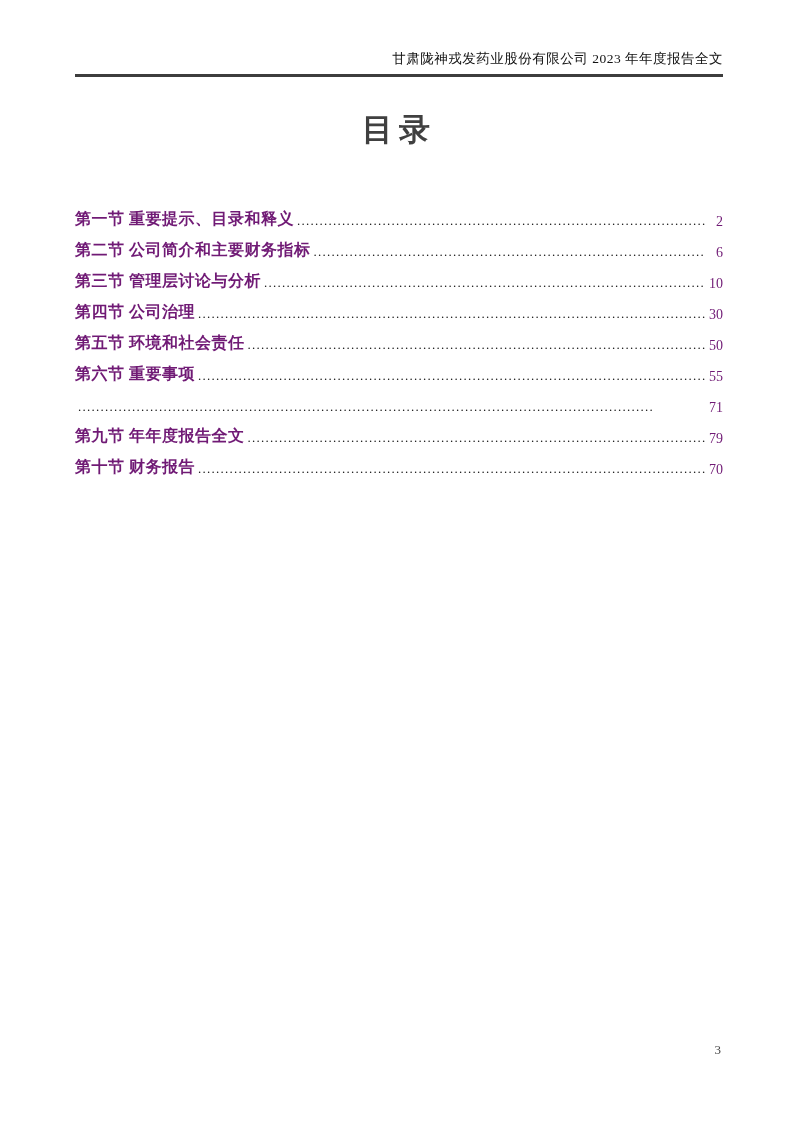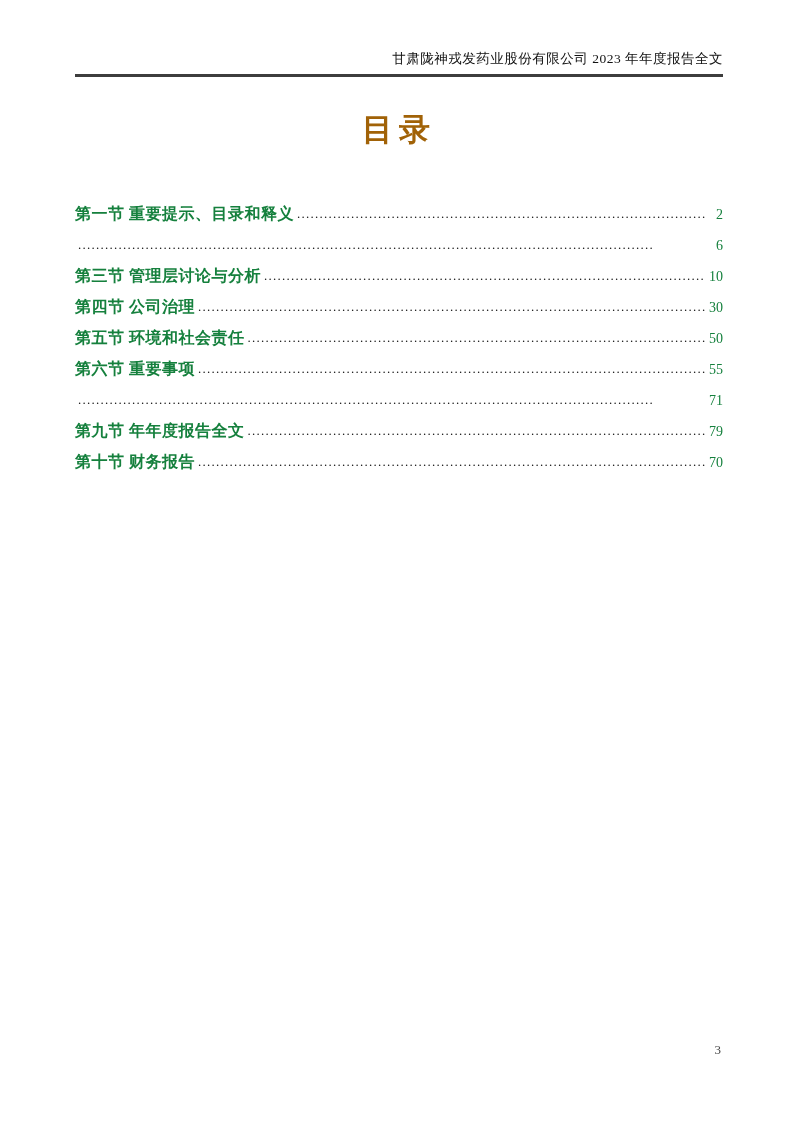--- a/index.html
+++ b/index.html
@@ -31,32 +31,32 @@
     margin-top: 6px;
     height: 0;
     border-bottom: 3px solid #3d3d3d;
   }
   .doc-title {
     margin-top: 32px;
     text-align: center;
     font-size: 31px;
     font-weight: bold;
     letter-spacing: 6px;
-    color: #a16207;
+    color: #404040;
   }
   .toc {
     margin-top: 48px;
   }
   .toc-row {
     display: flex;
-    align-items: center;
+    align-items: flex-end;
     height: 31px;
     cursor: pointer;
     text-decoration: none;
-    color: #15803d;
+    color: #701a75;
   }
   .toc-label {
     font-weight: bold;
     font-size: 16px;
     letter-spacing: 0.5px;
     white-space: nowrap;
   }
   .toc-leader {
     flex: 1;
     overflow: hidden;
@@ -98,20 +98,21 @@
     <h1 class="doc-title">目录</h1>
 
     <div class="toc" id="toc-list">
 
     <div class="toc-row">
           <span class="toc-label">第一节 重要提示、目录和释义</span>
           <span class="toc-leader"></span>
           <span class="toc-page">2</span>
         </div>
         <div class="toc-row">
+          <span class="toc-label">第二节 公司简介和主要财务指标</span>
           <span class="toc-leader"></span>
           <span class="toc-page">6</span>
         </div>
         <div class="toc-row">
           <span class="toc-label">第三节 管理层讨论与分析</span>
           <span class="toc-leader"></span>
           <span class="toc-page">10</span>
         </div>
         <div class="toc-row">
           <span class="toc-label">第四节 公司治理</span>

